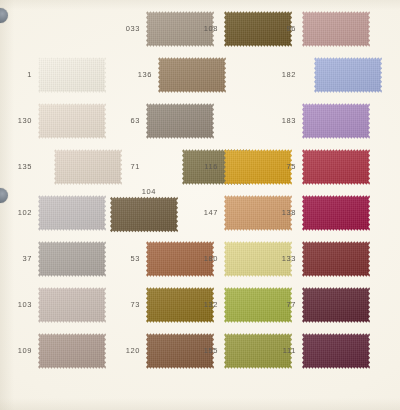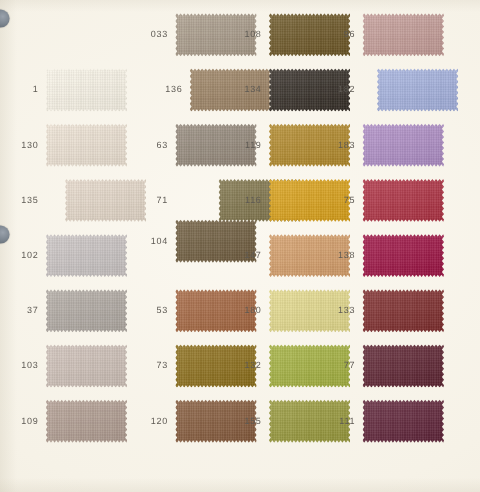--- a/index.html
+++ b/index.html
@@ -153,48 +153,40 @@
       <div class="swatch" title="136" style="background: rgb(155, 129, 98);"></div>
     </div>
     <div class="swatch-cell" style="left: 110px; top: 98px; height: 46px;">
       <div class="swatch-label">63</div>
       <div class="swatch" title="63" style="background: rgb(148, 136, 122);"></div>
     </div>
     <div class="swatch-cell" style="left: 110px; top: 144px; height: 46px; gap: 36px;">
       <div class="swatch-label">71</div>
       <div class="swatch" title="71" style="background: rgb(126, 115, 73);"></div>
     </div>
-    <div class="swatch-cell" style="left: 110px; top: 178px; height: 46px;">
+    <div class="swatch-cell" style="left: 110px; top: 188px; height: 46px; flex-direction: column;">
       <div class="swatch-label">104</div>
       <div class="swatch" title="104" style="background: rgb(111, 92, 62);"></div>
     </div>
     <div class="swatch-cell" style="left: 110px; top: 236px; height: 46px;">
       <div class="swatch-label">53</div>
       <div class="swatch" title="72" style="background: rgb(164, 101, 63);"></div>
     </div>
     <div class="swatch-cell" style="left: 110px; top: 282px; height: 46px;">
       <div class="swatch-label">73</div>
       <div class="swatch" title="73" style="background: rgb(139, 109, 24);"></div>
     </div>
     <div class="swatch-cell" style="left: 110px; top: 328px; height: 46px;">
       <div class="swatch-label">120</div>
       <div class="swatch" title="120" style="background: rgb(132, 89, 58);"></div>
     </div>
     <div class="swatch-cell" style="left: 188px; top: 6px; height: 46px;">
       <div class="swatch-label">108</div>
       <div class="swatch" title="108" style="background: rgb(107, 85, 36);"></div>
     </div>
-    <div class="swatch-cell" style="left: 188px; top: 52px; height: 46px;">
-      <div class="swatch-label">134</div>
-      <div class="swatch" title="134" style="background: rgb(51, 44, 37);"></div>
-    </div>
-    <div class="swatch-cell" style="left: 188px; top: 98px; height: 46px;">
-      <div class="swatch-label">119</div>
-      <div class="swatch" title="119" style="background: rgb(177, 136, 41);"></div>
-    </div>
     <div class="swatch-cell" style="left: 188px; top: 144px; height: 46px;">
       <div class="swatch-label">116</div>
       <div class="swatch" title="116" style="background: rgb(217, 160, 23);"></div>
     </div>
     <div class="swatch-cell" style="left: 188px; top: 190px; height: 46px;">
       <div class="swatch-label">147</div>
       <div class="swatch" title="147" style="background: rgb(212, 157, 104);"></div>
     </div>
     <div class="swatch-cell" style="left: 188px; top: 236px; height: 46px;">
       <div class="swatch-label">180</div>

